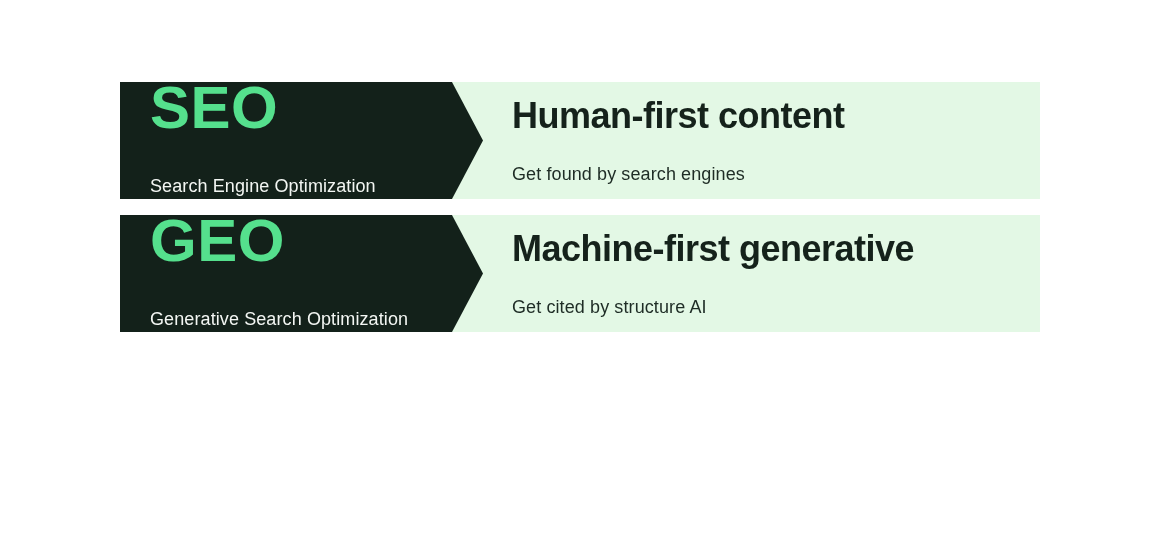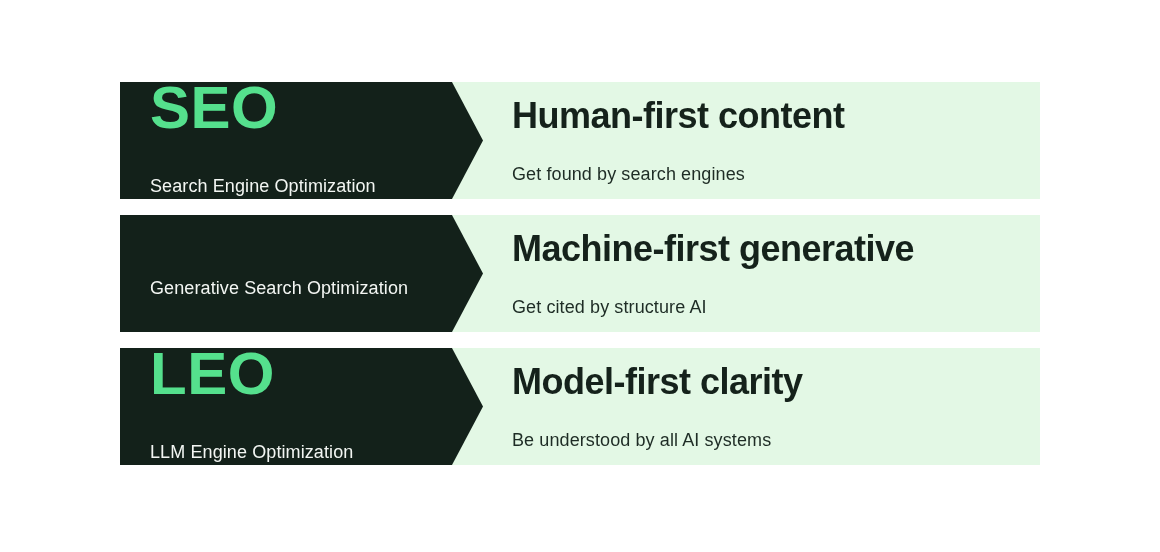--- a/index.html
+++ b/index.html
@@ -92,32 +92,23 @@
       <div class="acronym-full">Search Engine Optimization</div>
     </div>
     <div class="content">
       <div class="heading">Human-first content</div>
       <div class="description">Get found by search engines</div>
     </div>
   </div>
 
   <div class="row">
     <div class="label">
+      <div class="acronym">GEO</div>
       <div class="acronym-full">Generative Search Optimization</div>
     </div>
     <div class="content">
       <div class="heading">Machine-first generative</div>
       <div class="description">Get cited by structure AI</div>
     </div>
   </div>
 
-  <div class="row">
-    <div class="label">
-      <div class="acronym">LEO</div>
-      <div class="acronym-full">LLM Engine Optimization</div>
-    </div>
-    <div class="content">
-      <div class="heading">Model-first clarity</div>
-      <div class="description">Be understood by all AI systems</div>
-    </div>
-  </div>
 
 </div>
 
 </body></html>

